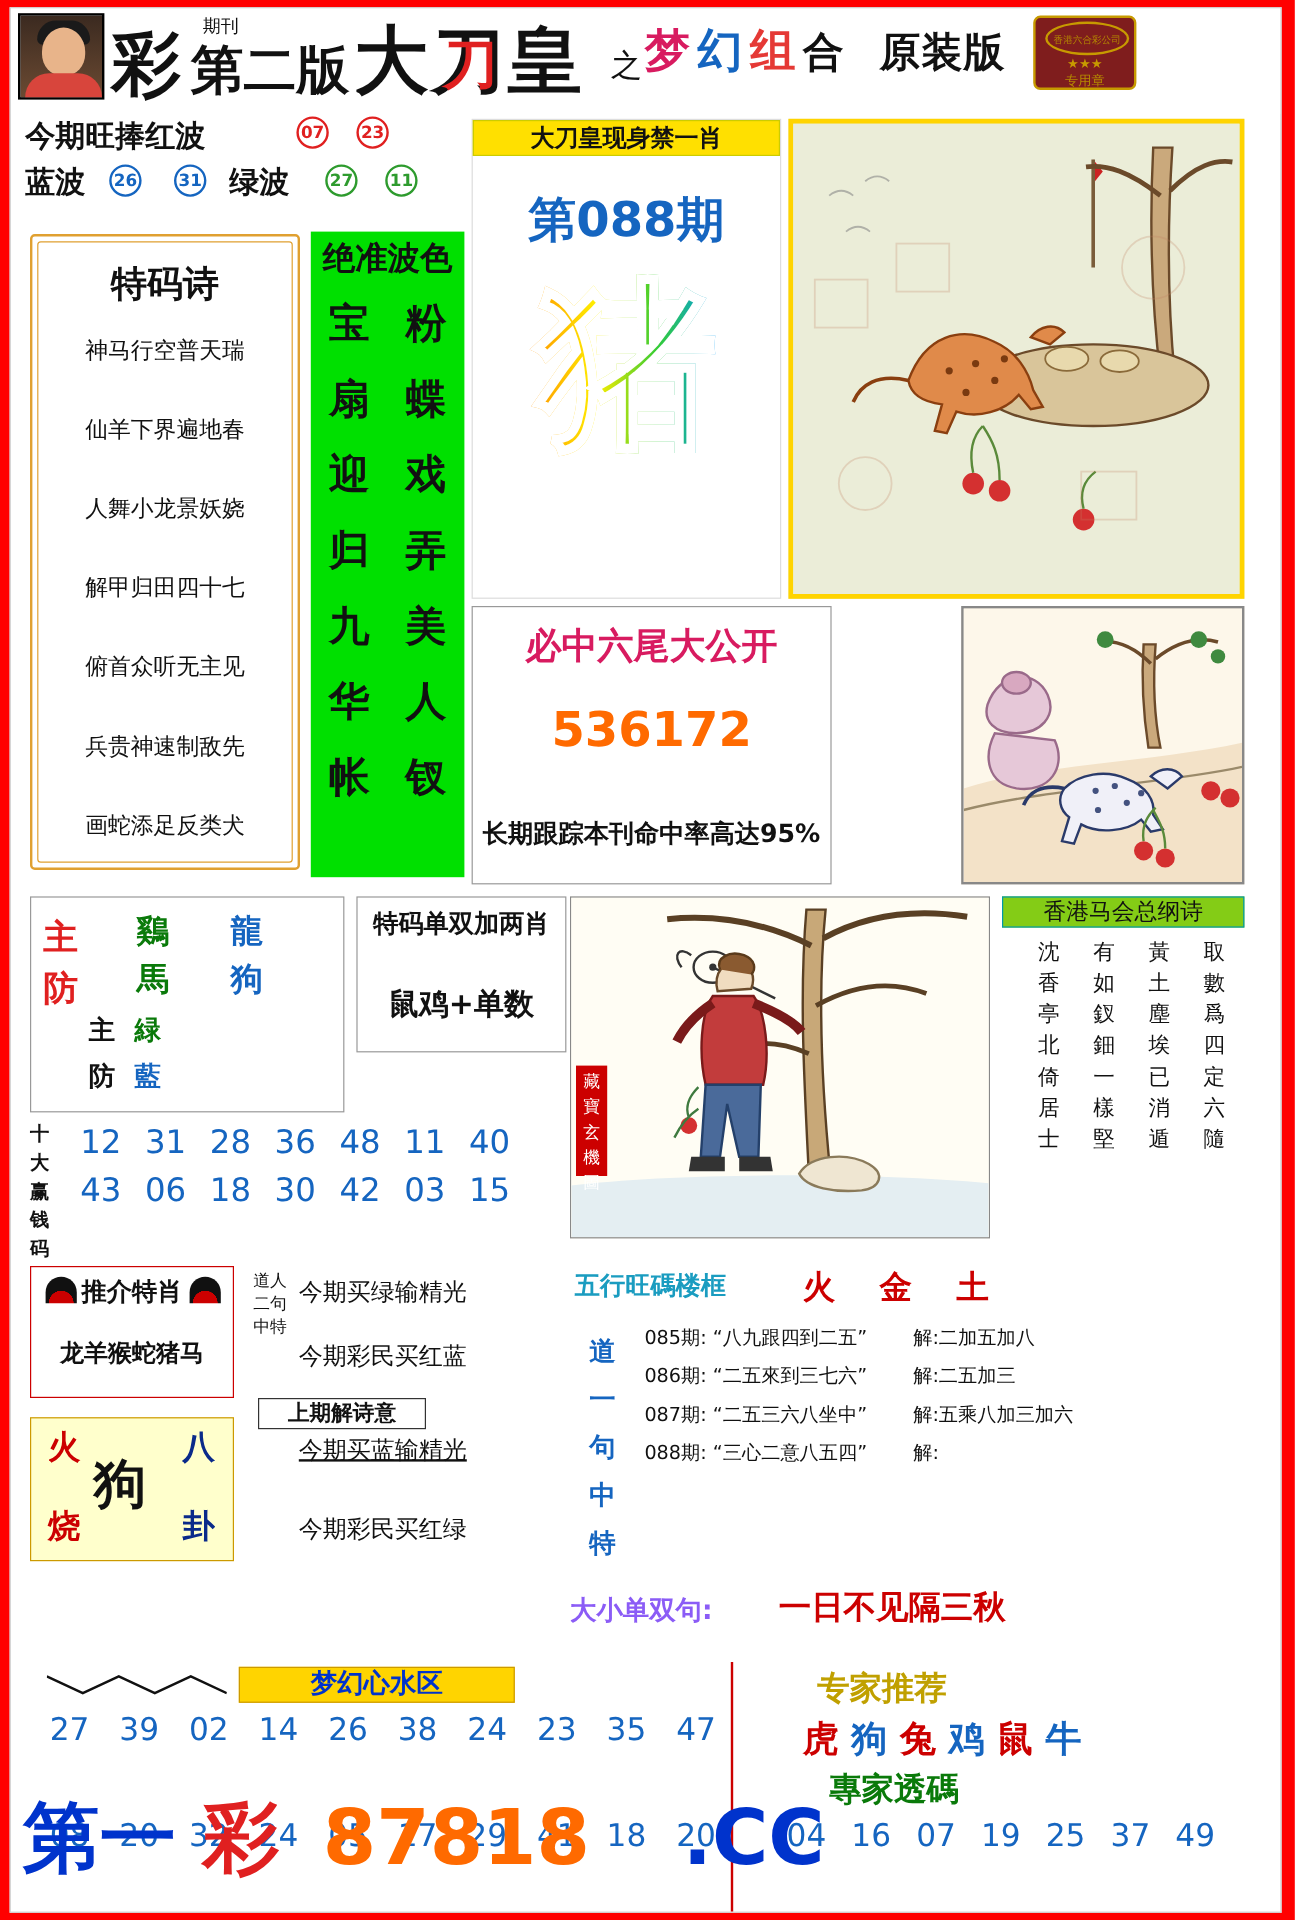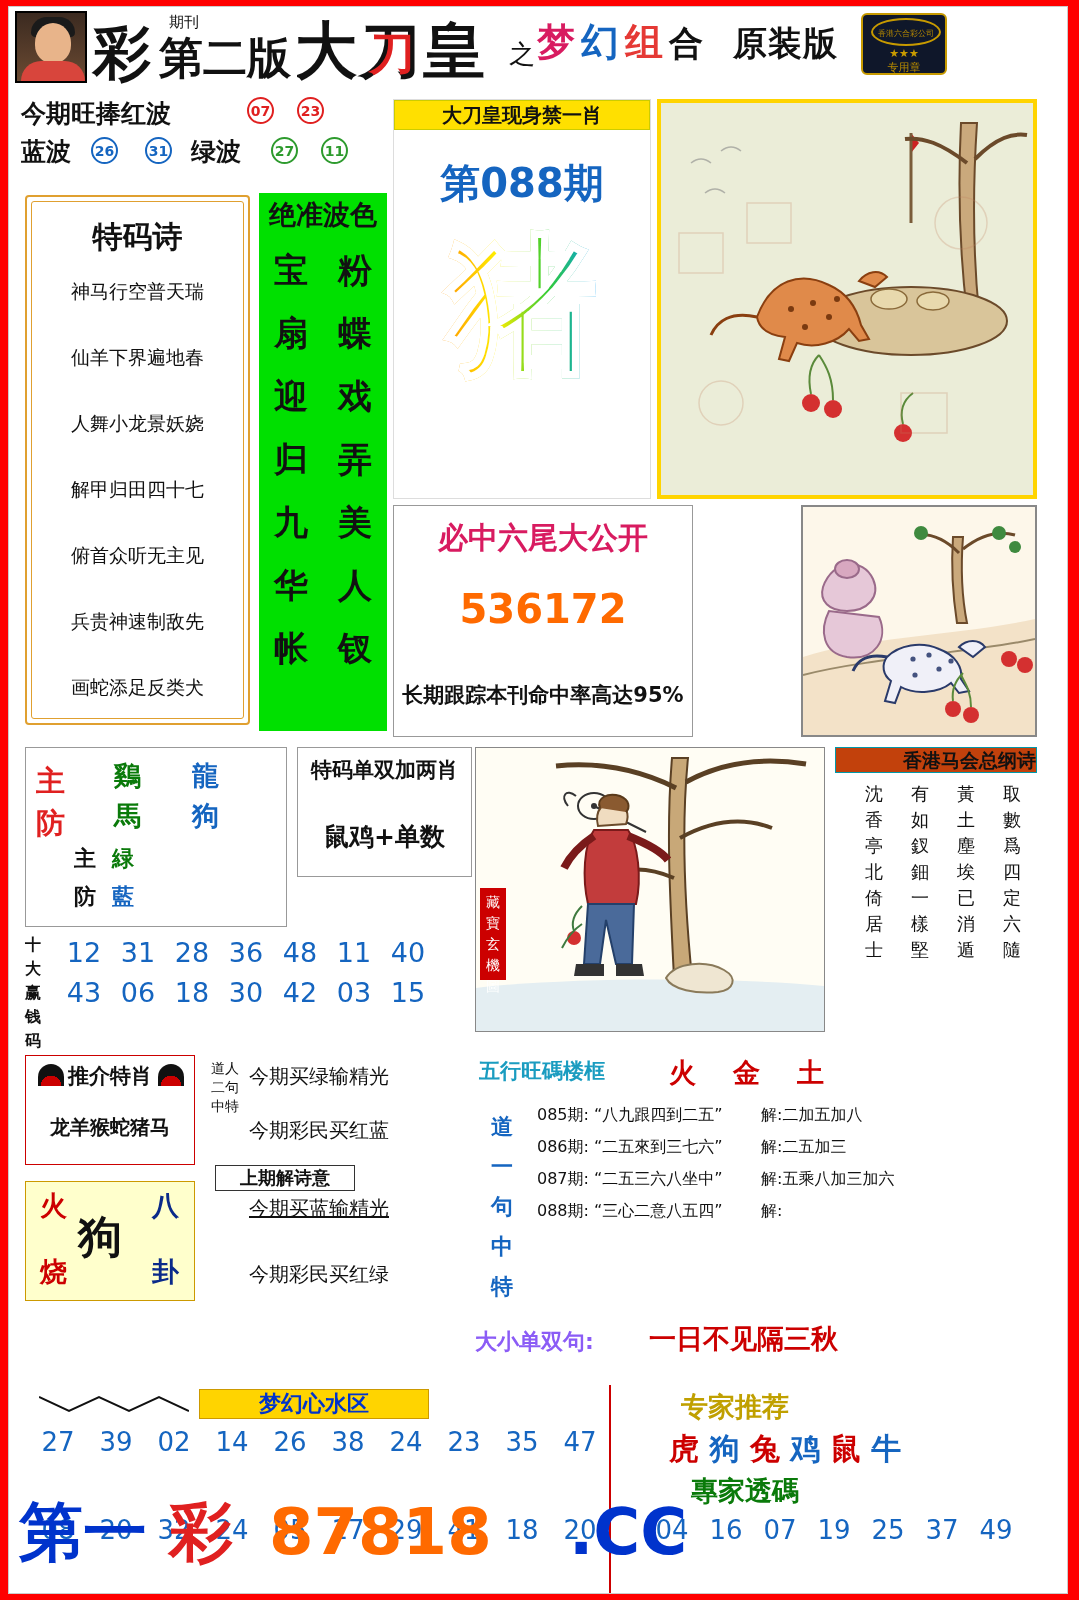--- a/index.html
+++ b/index.html
@@ -86,21 +86,21 @@
   }
   .hdr-yuan {
     position:absolute; left:724px; top:14px;
     font-size:34px; font-weight:bold; color:#111;
     font-family:"DejaVu Sans", sans-serif;
     letter-spacing:1px;
   }
   .seal {
     position:absolute; left:852px; top:6px; width:86px; height:62px;
     border:2px solid #c79a00; border-radius:6px;
-    background:#0f172a;
+    background:#7f1d1d;
     font-size:9px; color:#b58900; text-align:center;
   }
   .seal .ring {
     position:absolute; left:8px; top:3px; width:70px; height:28px;
     border:2px solid #c79a00; border-radius:50%;
     font-size:8px; color:#b58900; line-height:28px;
   }
   .seal .stars { position:absolute; left:0; top:32px; width:100%; font-size:11px; color:#c79a00; }
   .seal .zhuan { position:absolute; left:0; top:45px; width:100%; font-size:11px; color:#b58900; }
 
@@ -261,22 +261,22 @@
     line-height:21px; padding-top:4px;
     font-family:"DejaVu Sans", sans-serif;
   }
 
   .gang-box {
     position:absolute; left:826px; top:0; width:202px; height:290px;
     background:#fff;
   }
   .gang-title {
     position:absolute; left:0; top:0; width:100%; height:26px;
-    background:#c2410c; border:1px solid #0099aa; text-align:right;
-    font-size:19px; font-weight:bold; color:#111; line-height:24px;
+    background:#84cc16; border:1px solid #0099aa; text-align:center;
+    font-size:19px; font-weight:normal; color:#111; line-height:24px;
     font-family:"DejaVu Sans", sans-serif;
   }
   .gang-col {
     position:absolute; top:34px; width:34px;
     font-size:18px; color:#111; text-align:center; line-height:26px;
     font-family:"DejaVu Sans", sans-serif;
   }
 
   
   .low { position:absolute; left:0; top:1048px; width:100%; height:330px; }

